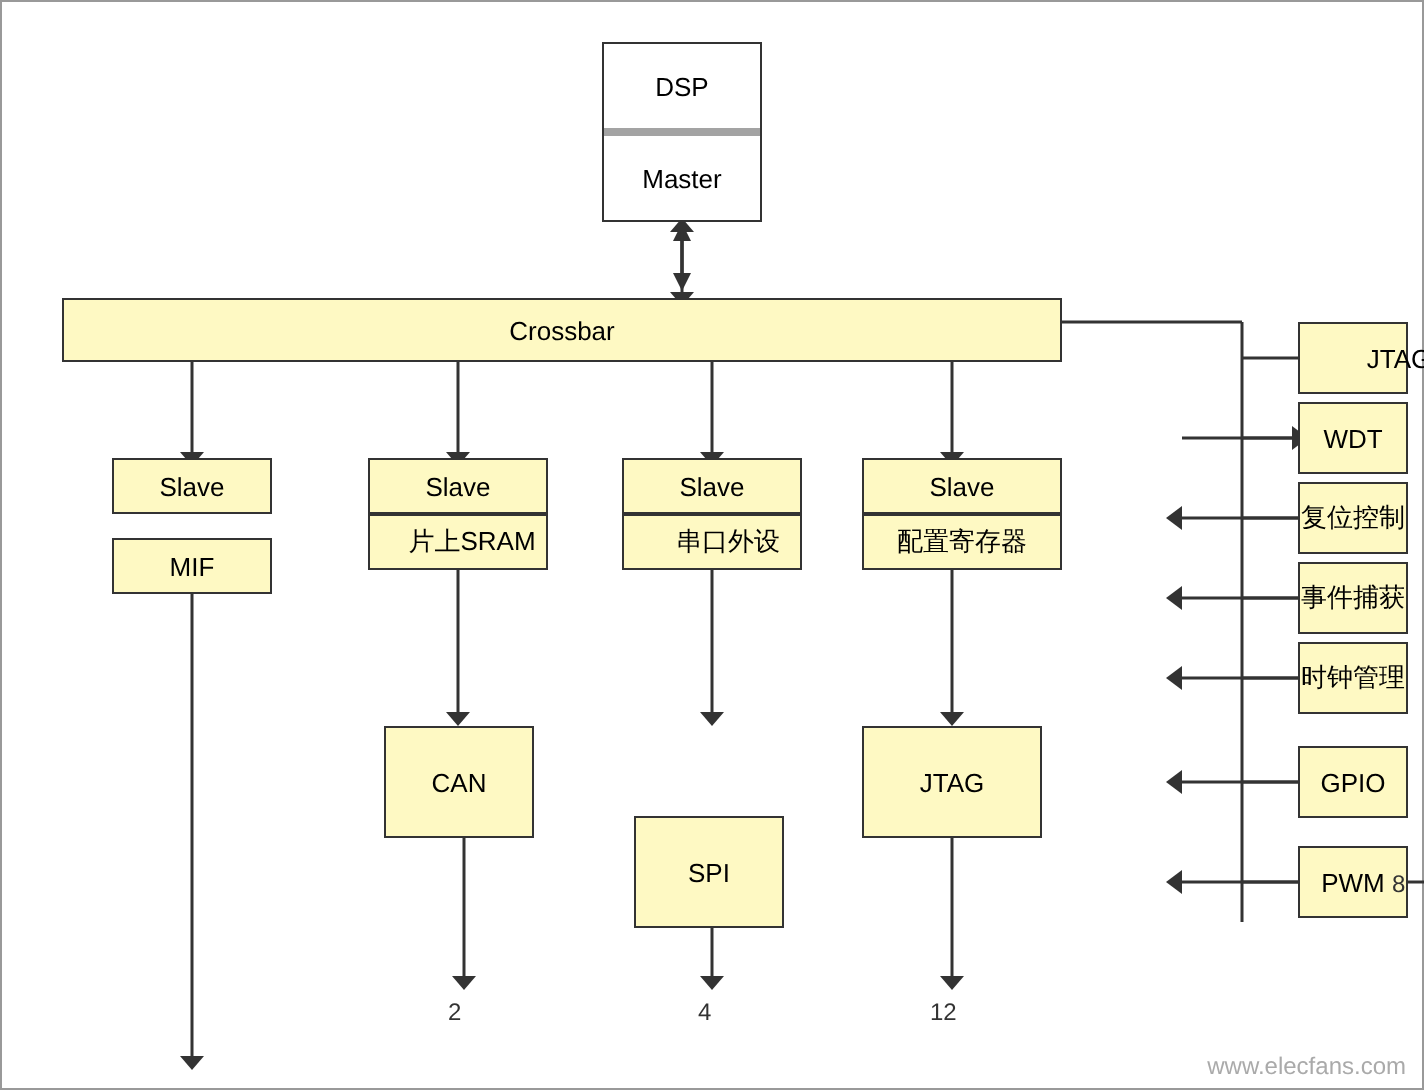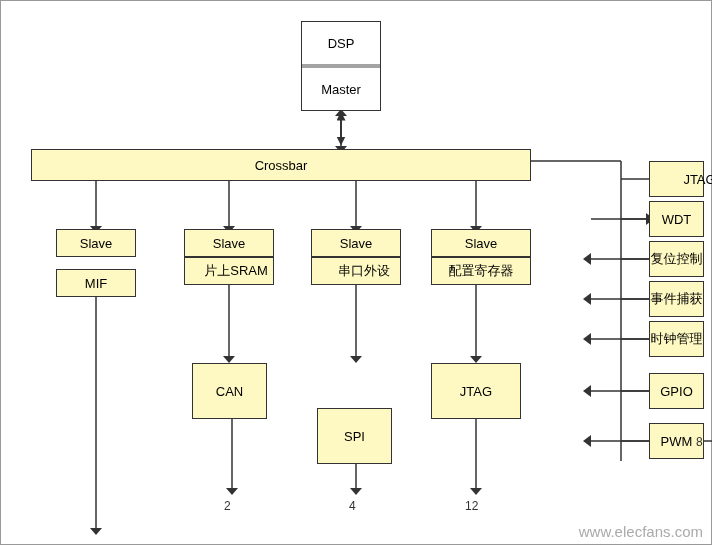--- a/index.html
+++ b/index.html
@@ -60,21 +60,21 @@
     .label-text {
       position: absolute;
       font-size: 12px;
       color: #333;
     }
     
     .watermark {
       position: absolute;
       bottom: 4px;
       right: 8px;
-      font-size: 15px;
+      font-size: 12px;
       color: #aaa;
     }
   </style>
 </head>
 <body>
 
 <div class="diagram-container">
 
   <svg class="arrows-svg">
     <defs>

